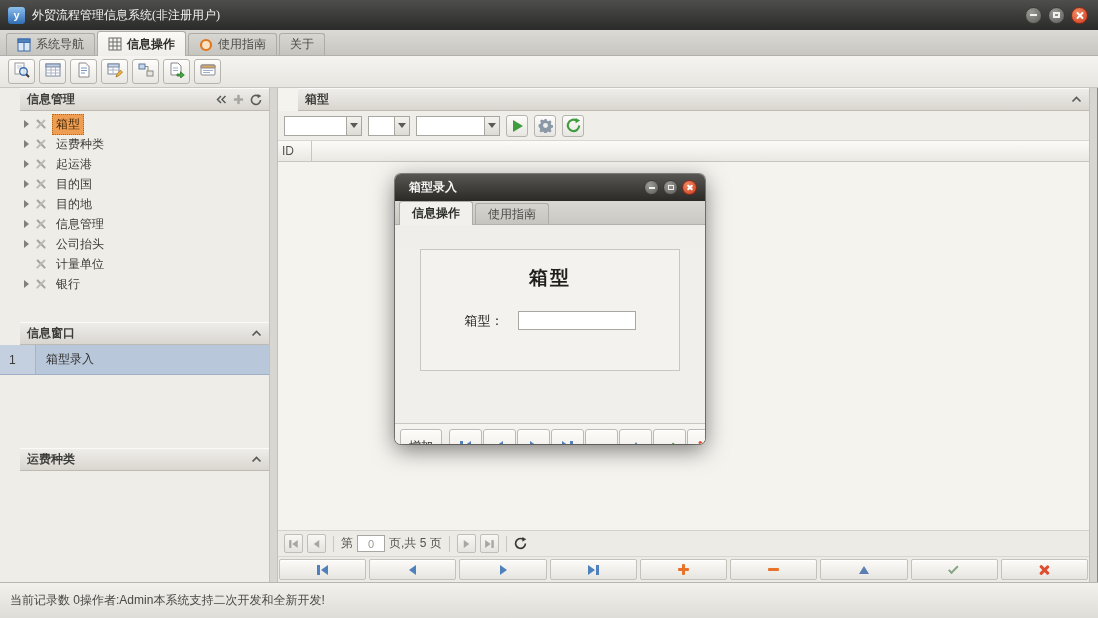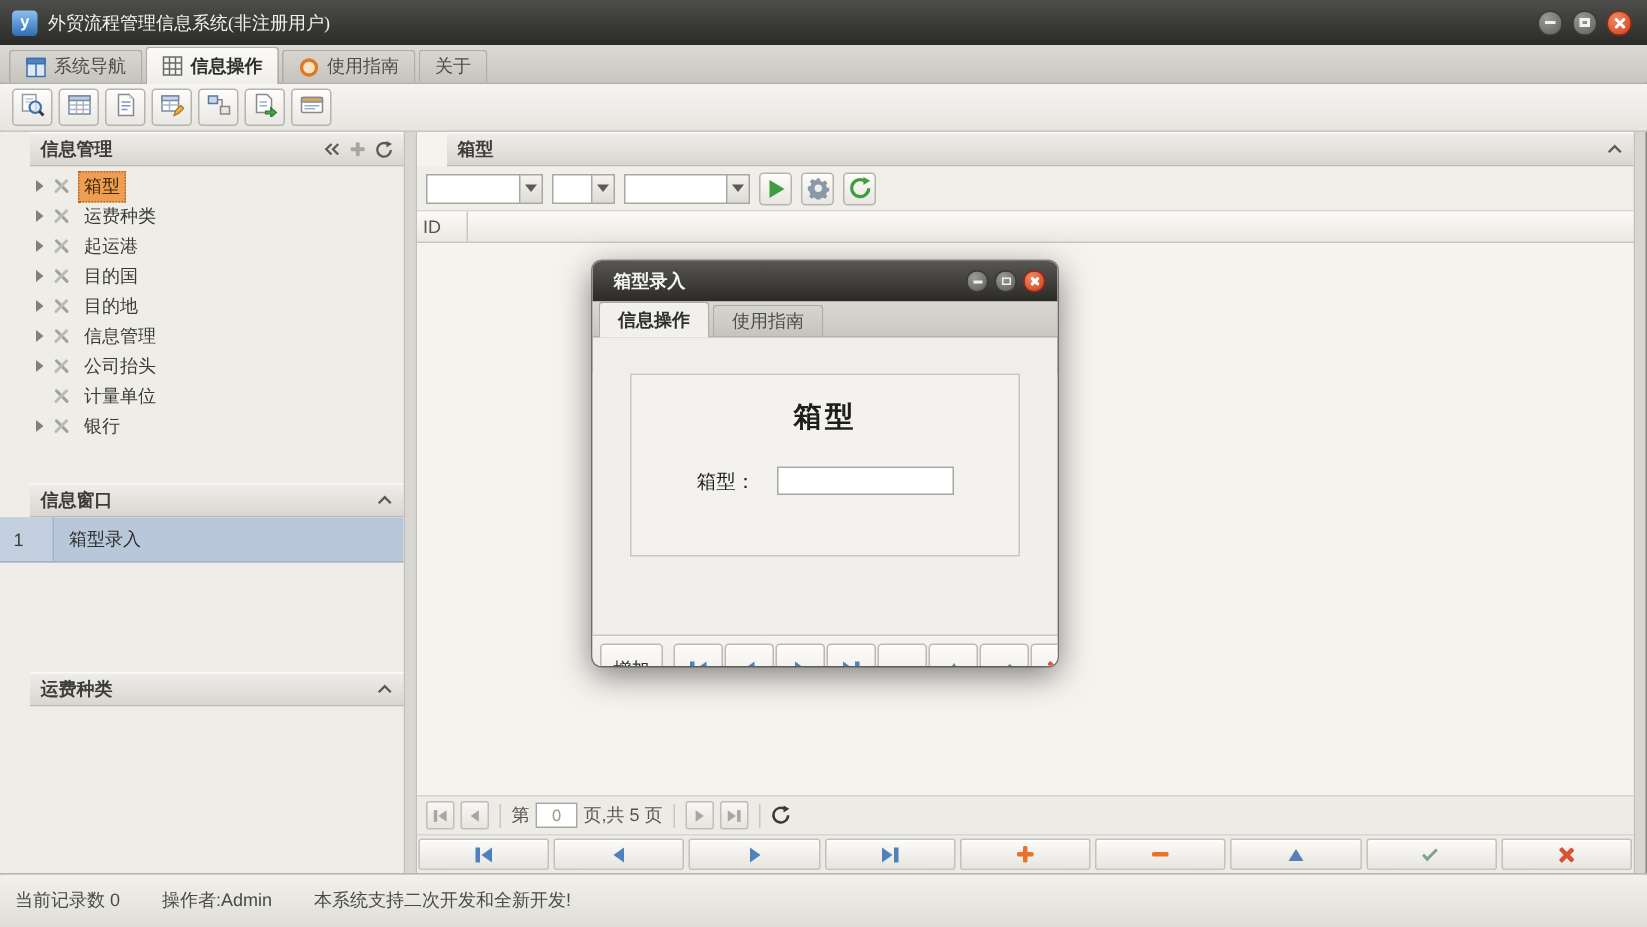--- a/index.html
+++ b/index.html
@@ -93,21 +93,21 @@
   .g-plus::before { content:""; position:absolute; left:0; top:4.2px; width:11px; height:2.6px; background:var(--gc,#e8722a); border-radius:1px; }
   .g-plus::after { content:""; position:absolute; left:4.2px; top:0; width:2.6px; height:11px; background:var(--gc,#e8722a); border-radius:1px; }
   .g-minus { width:11px; height:2.6px; background:var(--gc,#e8722a); border-radius:1px; }
   .g-up { width:0; height:0; border-left:5.5px solid transparent; border-right:5.5px solid transparent; border-bottom:8px solid var(--gc,#5b7fb5); }
   .g-check { width:10px; height:5px; border-left:2.6px solid var(--gc,#3fa03f); border-bottom:2.6px solid var(--gc,#3fa03f); transform:rotate(-45deg) translateY(-1px); }
   .g-x { position:relative; width:11px; height:11px; }
   .g-x::before,.g-x::after { content:""; position:absolute; left:4.2px; top:-0.5px; width:2.6px; height:12px; background:var(--gc,#dd4f30); border-radius:1px; }
   .g-x::before { transform:rotate(45deg); } .g-x::after { transform:rotate(-45deg); }
 
   
-  .statusbar { height:36px; background:linear-gradient(#f2f1ec,#deddd7); border-top:1px solid #b8b6b0; display:flex; align-items:center; gap:28px; padding:0 10px; color:#4a4a46; }
+  .statusbar { height:36px; background:linear-gradient(#f2f1ec,#deddd7); border-top:1px solid #b8b6b0; display:flex; align-items:center; padding:0 10px; color:#4a4a46; }
 
   
   .dialog { position:absolute; left:395px; top:174px; width:310px; height:270px; border-radius:6px; box-shadow:0 6px 22px rgba(0,0,0,.5), 0 0 0 1px rgba(60,60,56,.55); background:#efeeea; overflow:hidden; z-index:10; }
   .dlg-titlebar { height:27px; background:linear-gradient(#585653,#2b2a27); display:flex; align-items:center; padding:0 8px 0 14px; }
   .dlg-title { color:#f5f5f3; font-weight:bold; }
   .dlg-btns { margin-left:auto; display:flex; gap:4px; }
   .dlg-btn { width:15px; height:15px; border-radius:50%; background:radial-gradient(circle at 35% 30%, #9a9a96, #5c5c58); border:1px solid #3a3a38; display:flex; align-items:center; justify-content:center; cursor:pointer; flex:none; }
   .dlg-btn.close { background:radial-gradient(circle at 35% 30%, #f08a64, #d03c1e); border-color:#8a2a14; }
   .dlg-btn .wb-min { width:6px; height:2px; }
   .dlg-btn .wb-max { width:6px; height:5px; border-width:1.5px; }

